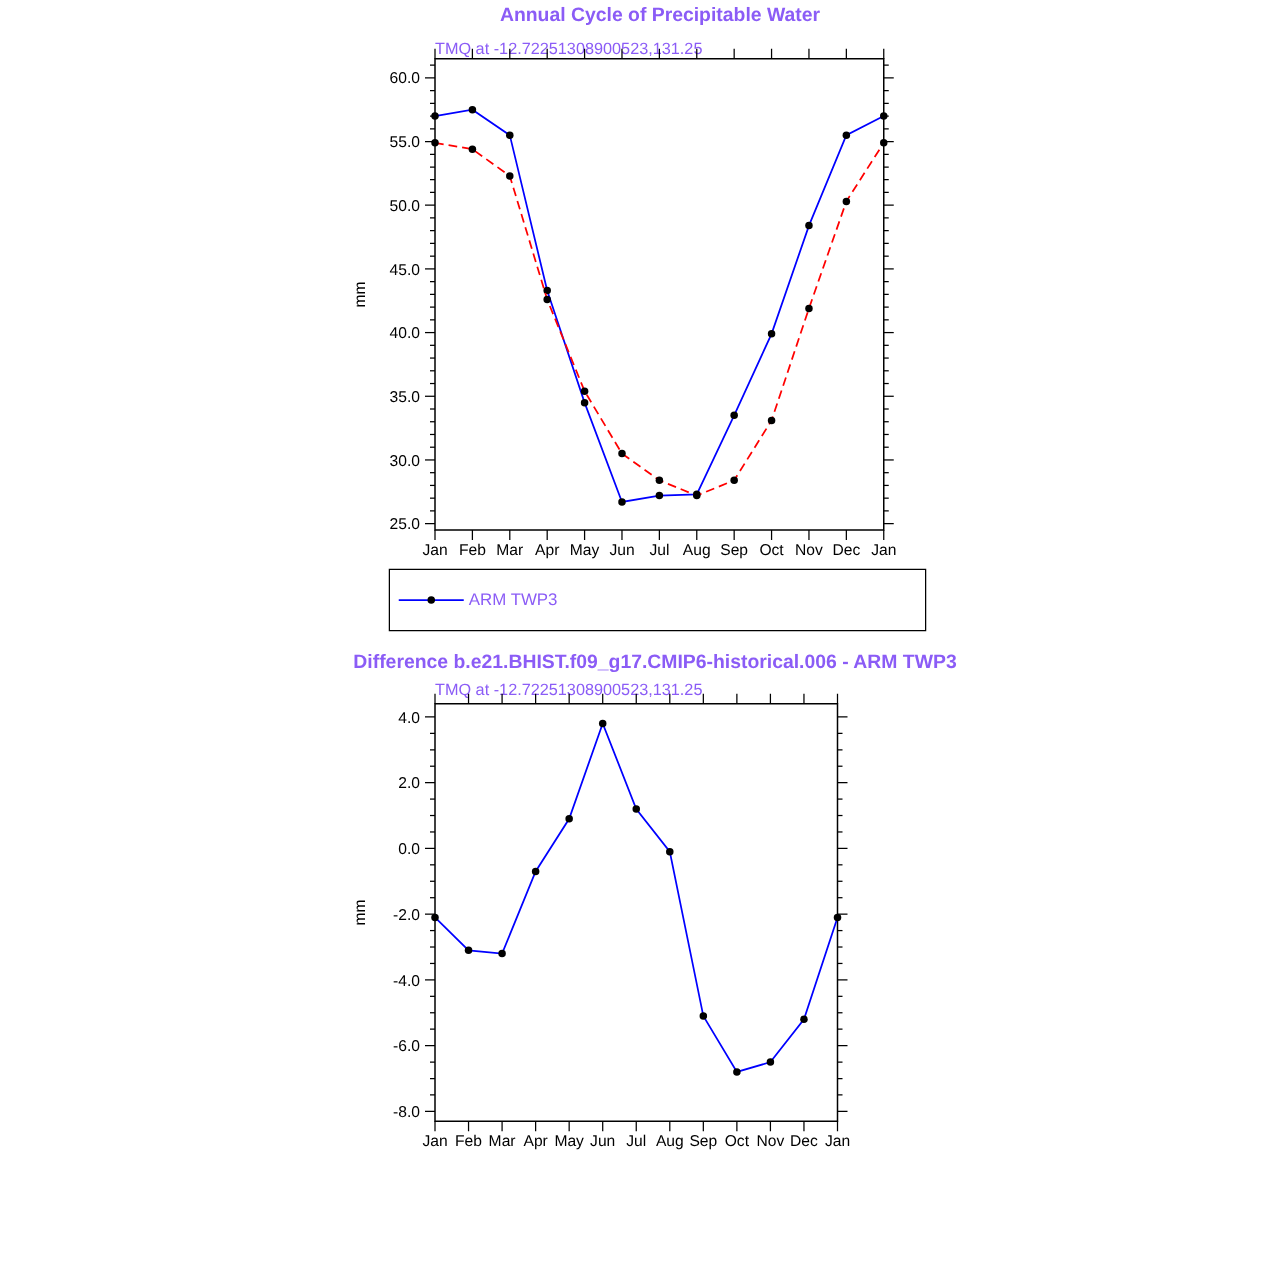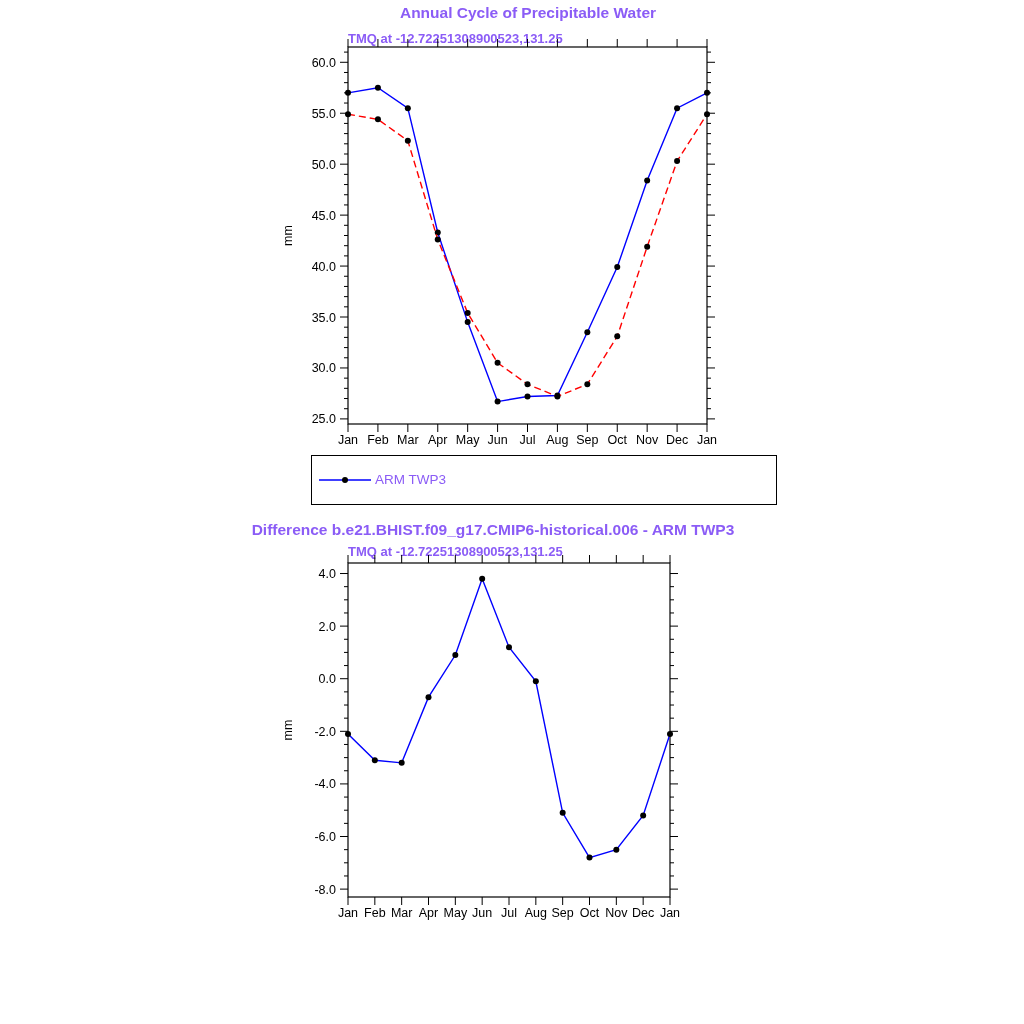--- a/index.html
+++ b/index.html
@@ -1,26 +1,26 @@
 <!DOCTYPE html>
 <html><head>
 <meta charset="utf-8">
 <style>
   html,body{margin:0;padding:0;background:#ffffff;}
   .page{position:relative;width:1024px;height:1024px;background:#ffffff;font-family:"Liberation Sans",sans-serif;color:#8b5cf6;overflow:hidden;padding-left:40px;}
   .chart-title{position:absolute;text-align:center;font-weight:bold;font-size:15.5px;white-space:nowrap;}
-  .chart-subtitle{position:absolute;font-size:13px;white-space:nowrap;font-weight:bold;}
+  .chart-subtitle{position:absolute;font-size:13px;white-space:nowrap;}
   #title1{left:228px;top:4px;width:600px;}
   #subtitle1{left:348px;top:31px;}
-  #title2{left:93px;top:521px;width:800px;}
+  #title2{left:124px;top:521px;width:800px;}
   #subtitle2{left:348px;top:544px;}
   #chart1{position:absolute;left:260px;top:35px;}
   #chart2{position:absolute;left:260px;top:540px;}
   svg text{font-family:"Liberation Sans",sans-serif;fill:#000;}
-  .legend-box{position:absolute;left:311px;top:455px;width:466px;height:50px;border:1px solid #000;box-sizing:border-box;display:flex;flex-direction:column;justify-content:center;padding:3px 5px;gap:13px;background:#fff;}
+  .legend-box{position:absolute;left:311px;top:455px;width:430px;height:50px;border:1px solid #000;box-sizing:border-box;display:flex;flex-direction:column;justify-content:center;padding:3px 5px;gap:13px;background:#fff;}
   .legend-row{display:flex;align-items:center;font-size:13.5px;line-height:20px;white-space:nowrap;}
   .legend-row svg{flex:0 0 auto;margin-right:2px;}
 </style>
 </head>
 <body>
 
 <div class="page">
 
   <div id="title1" class="chart-title">Annual Cycle of Precipitable Water</div>
   <div id="subtitle1" class="chart-subtitle">TMQ at -12.72251308900523,131.25</div>

